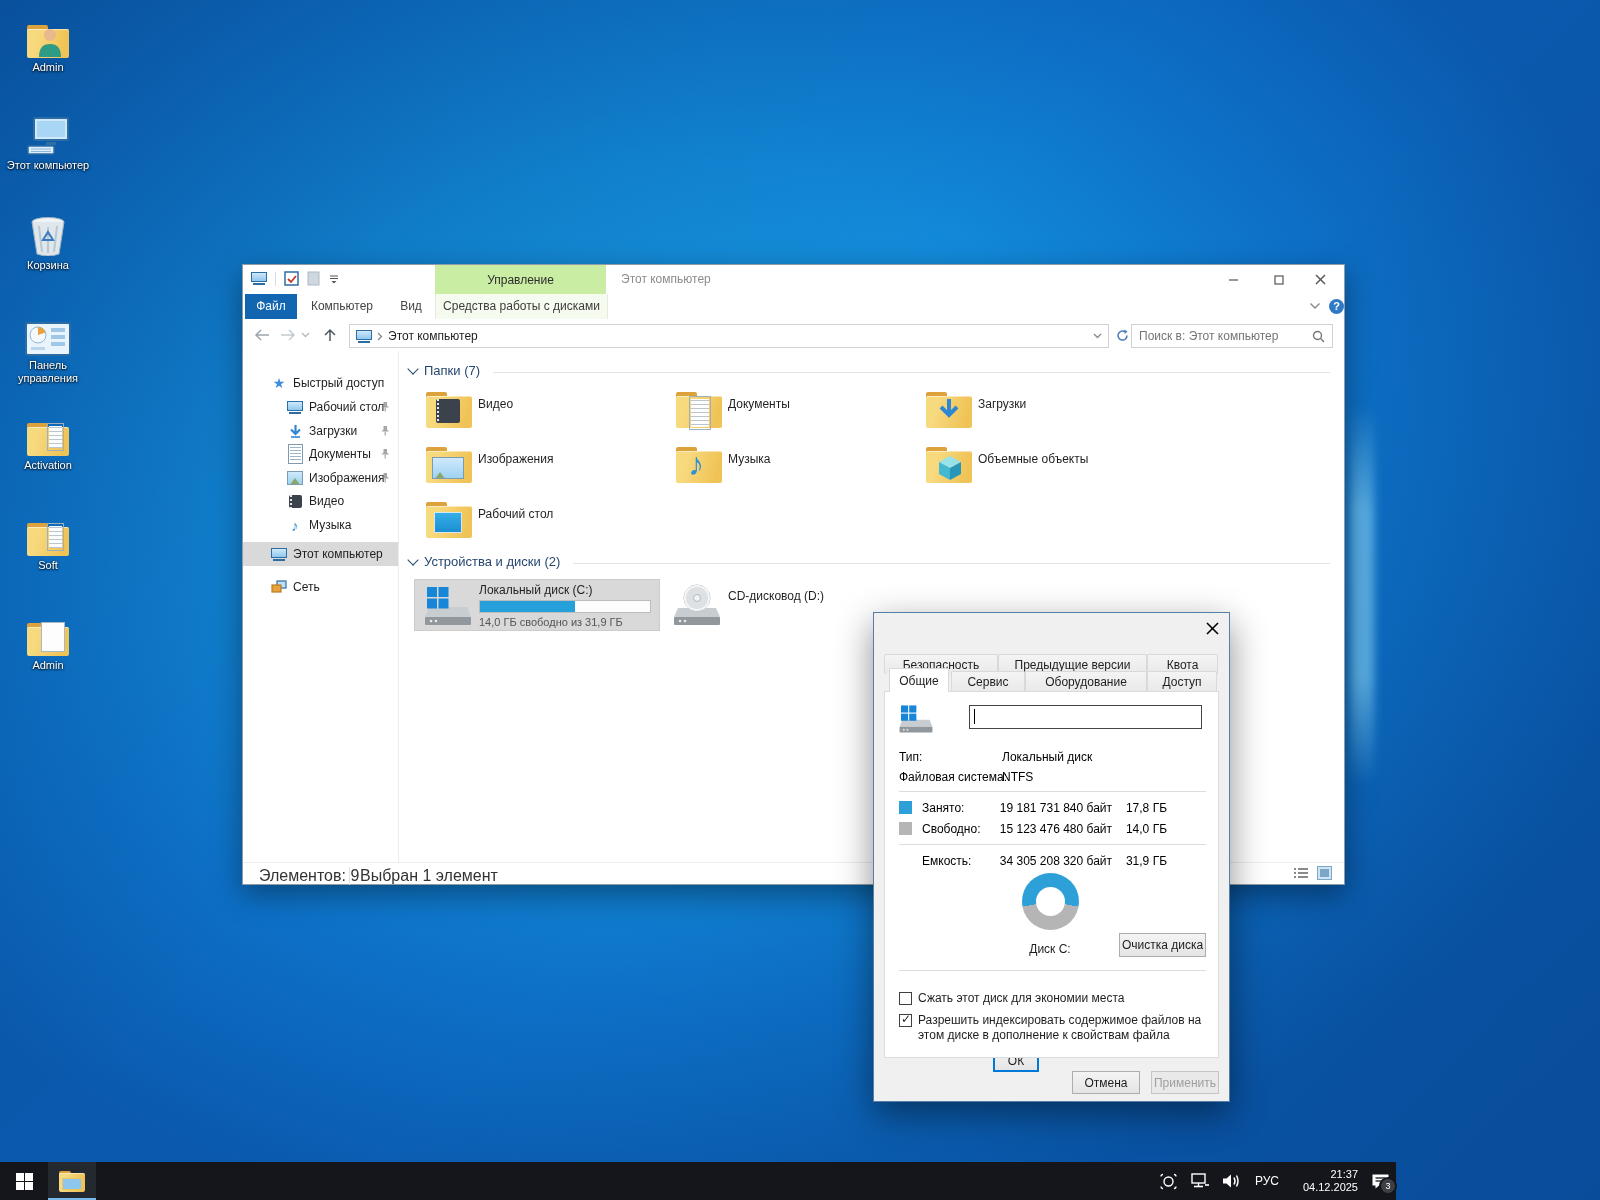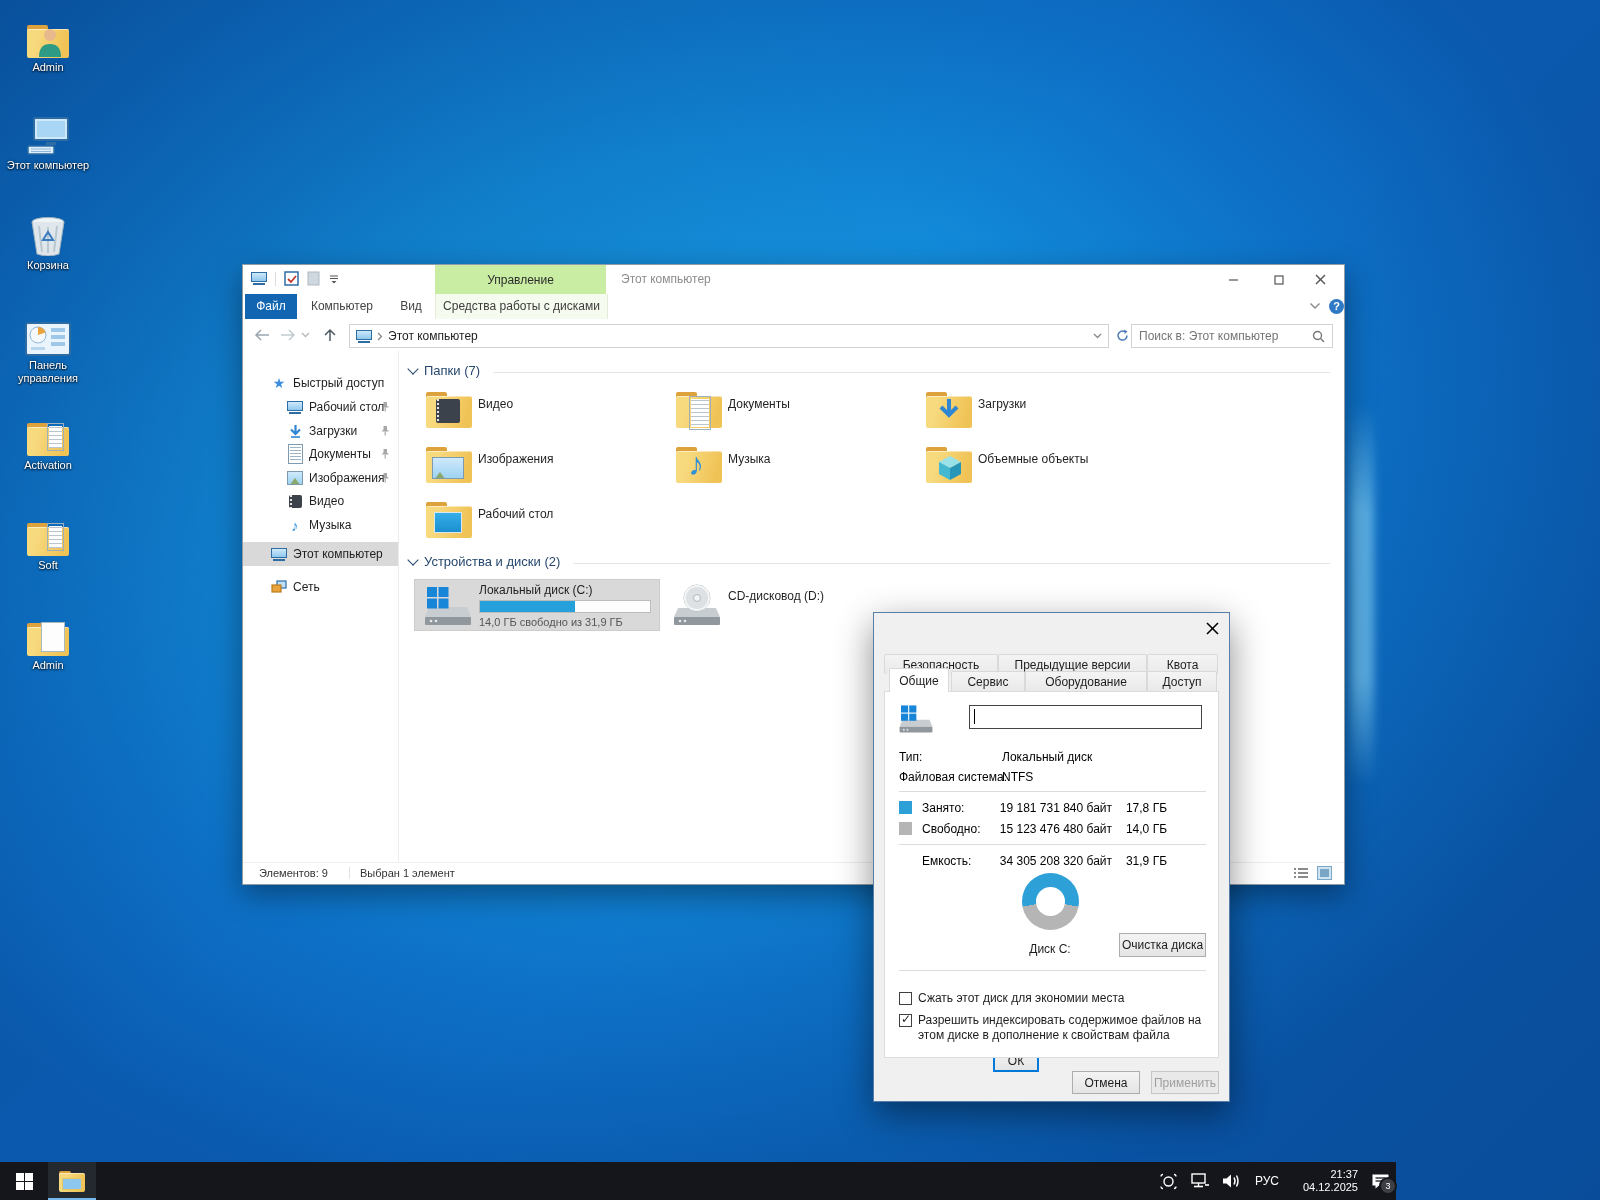--- a/index.html
+++ b/index.html
@@ -70,21 +70,21 @@
   .sechead{position:absolute;font-size:13px;color:#26476e;display:flex;align-items:center;gap:7px}
   .secline{position:absolute;height:1px;background:#e5e5e5}
   .chev{width:7px;height:7px;border-right:1.5px solid #26476e;border-bottom:1.5px solid #26476e;transform:rotate(45deg);margin-top:-4px}
   .tile{position:absolute;width:246px;height:50px}
   .tile .lbl{position:absolute;left:64px;top:8px;font-size:12px;color:#211f1f;white-space:nowrap}
   .dtile{position:absolute;width:246px;height:52px}
   .dtile.sel{background:#d9d9d9;border:1px solid #cccccc;box-sizing:border-box}
   .bar{position:absolute;left:64px;top:20px;width:172px;height:13px;border:1px solid #bcbcbc;background:#fdfdfd;box-sizing:border-box}
   .bar i{display:block;height:100%;background:#26a0da}
   .statusbar{position:absolute;left:0;bottom:0;right:0;height:21px;background:#fff;border-top:1px solid #eee;
-    font-size:11px;color:#333}
+    font-size:16px;color:#333}
   .statusbar .s1{position:absolute;left:16px;top:4px}
   .statusbar .s2{position:absolute;left:106px;top:4px;border-left:1px solid #e2e2e2;padding-left:10px}
   
   #dialog{left:873px;top:612px;width:355px;height:488px;background:#f0f0f0;border:1px solid #577ea8;
     box-shadow:0 12px 34px rgba(0,0,0,.45)}
   .dtitle{position:absolute;left:0;top:0;right:0;height:28px;display:flex;align-items:center;padding-left:10px;gap:8px;
     font-size:12px;color:#000}
   .dclose{position:absolute;right:8px;top:6px;width:18px;height:18px;display:flex;align-items:center;justify-content:center}
   .tab{position:absolute;background:linear-gradient(#f4f4f4,#e9e9e9);border:1px solid #d9d9d9;border-bottom:none;
     border-radius:2px 2px 0 0;font-size:12px;color:#1e1e1e;text-align:center;height:20px;line-height:20px;box-sizing:border-box}

